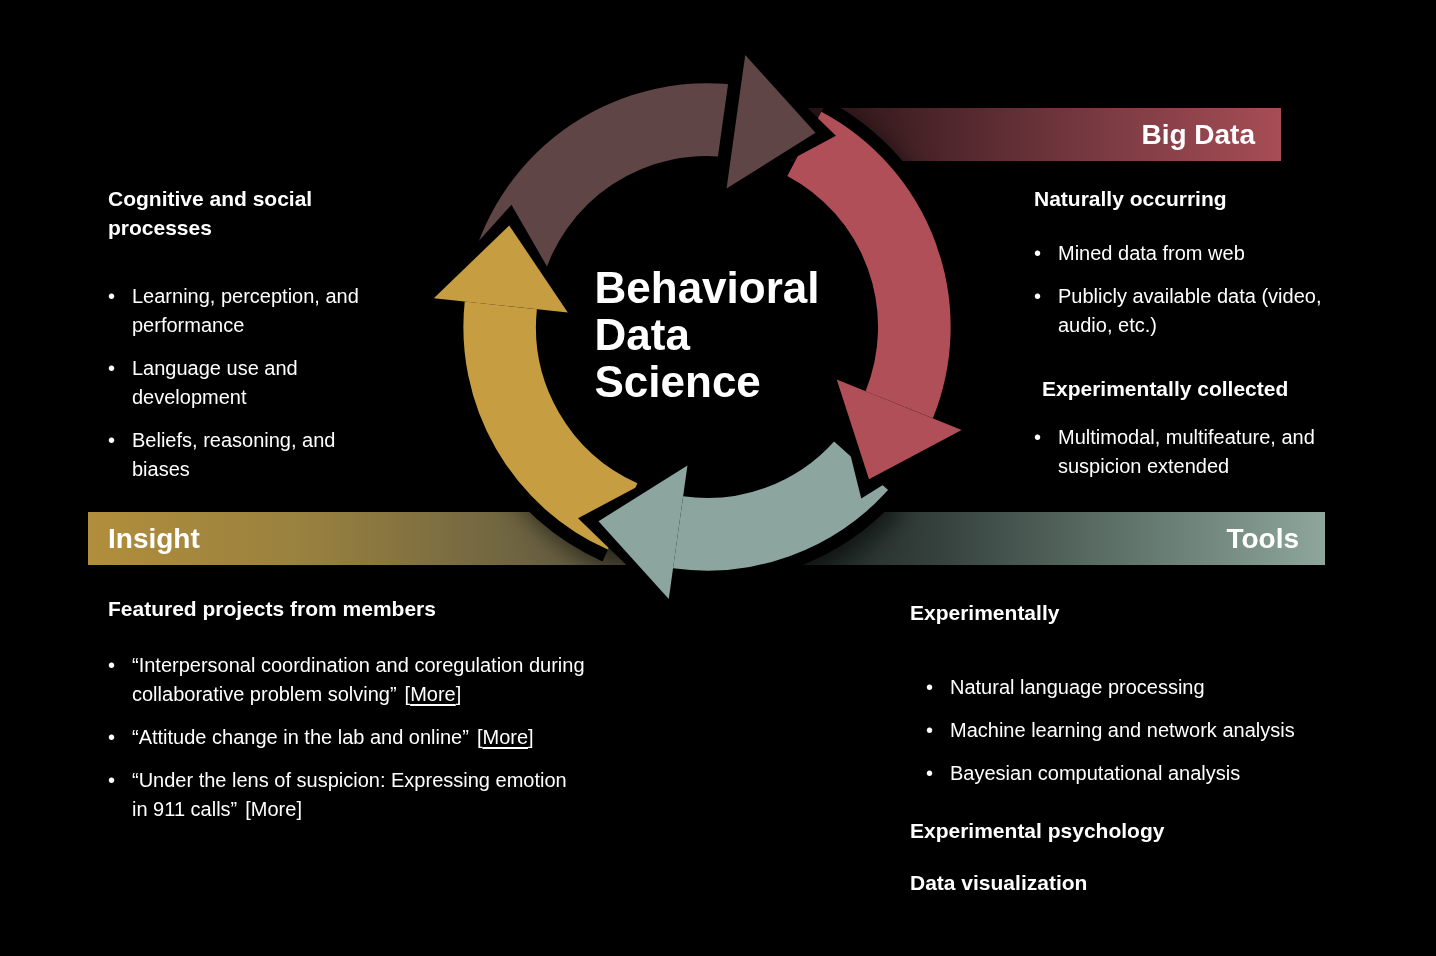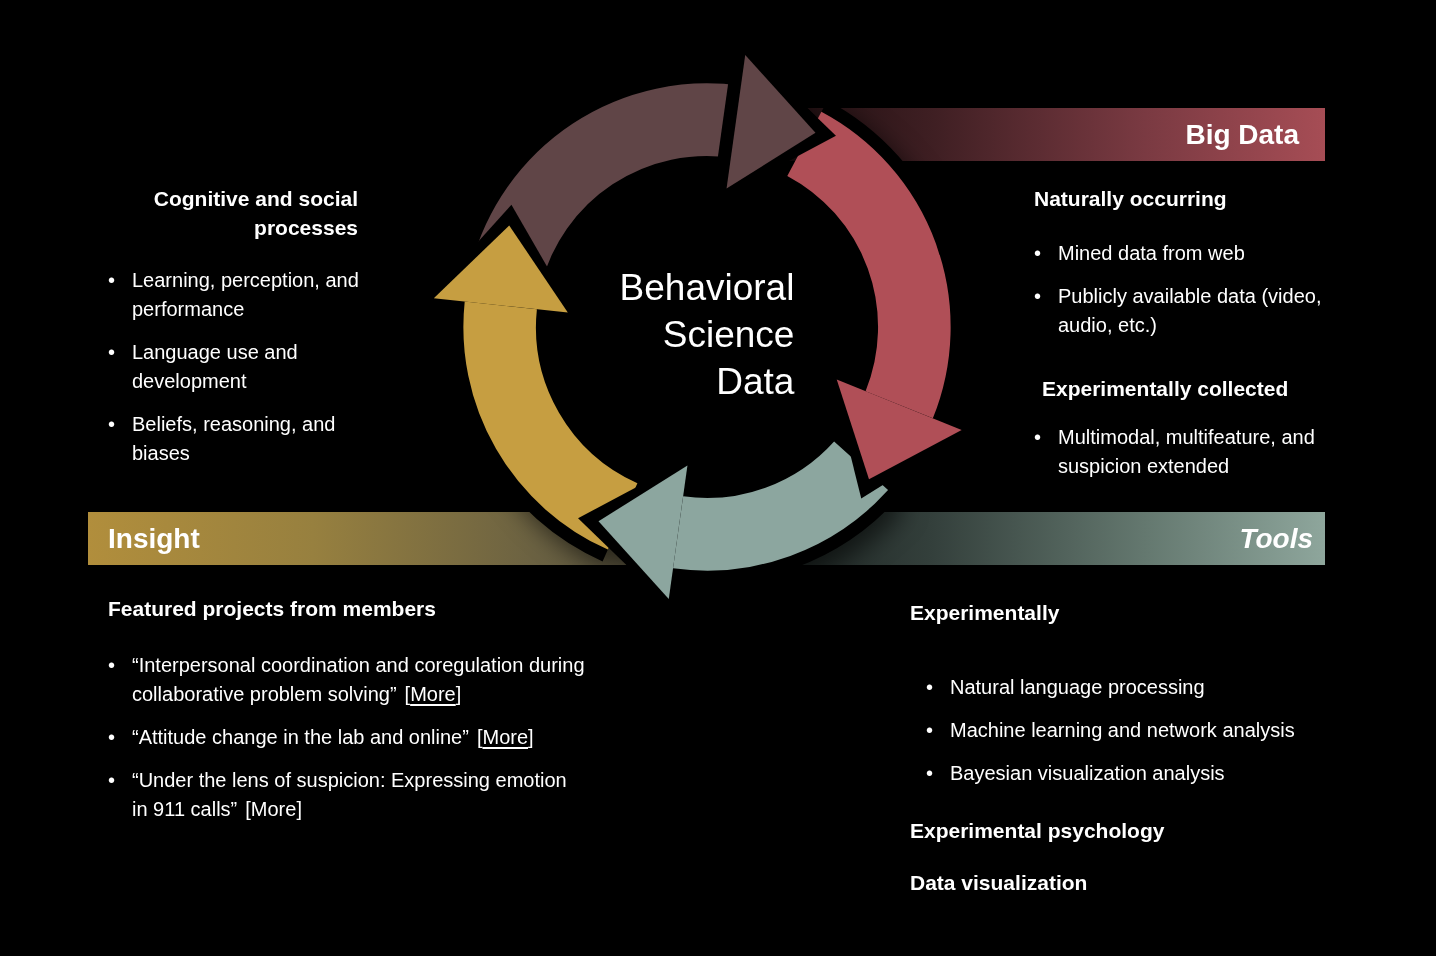--- a/index.html
+++ b/index.html
@@ -5,43 +5,43 @@
   html,body { margin:0; padding:0; background:#000; }
   .stage {
     position:relative; width:1436px; height:956px; background:#000;
     font-family:"Liberation Sans", sans-serif; color:#fff; overflow:hidden;
   }
   
   .bar { position:absolute; height:53px; display:flex; align-items:center; z-index:1; }
   .bar-label { font-size:28px; font-weight:700; color:#fff; }
   .bar-theory  { left:88px;  top:108px; width:624px; padding-left:20px;
                  background:linear-gradient(90deg,#463538 0%,#5d4c4e 30%,#7d7376 70%,#908789 100%); }
-  .bar-bigdata { left:724px; top:108px; width:601px; justify-content:flex-end; padding-right:26px; box-sizing:border-box;
+  .bar-bigdata { left:680px; top:108px; width:601px; justify-content:flex-end; padding-right:26px; box-sizing:border-box;
                  background:linear-gradient(90deg,#140a0b 0%,#3f1f23 35%,#7a3a42 70%,#a64d55 100%); }
   .bar-insight { left:88px;  top:512px; width:624px; padding-left:20px;
                  background:linear-gradient(90deg,#b18e3c 0%,#97803f 35%,#6a6142 70%,#4b483c 100%); }
-  .bar-tools   { left:724px; top:512px; width:601px; justify-content:flex-end; padding-right:12px; box-sizing:border-box;
-                 background:linear-gradient(90deg,#161c1a 0%,#34403c 35%,#64786f 70%,#8ea69c 100%);font-style:italic; }
+  .bar-tools   { left:724px; top:512px; width:601px; justify-content:flex-end; padding-right:26px; box-sizing:border-box;
+                 background:linear-gradient(90deg,#161c1a 0%,#34403c 35%,#64786f 70%,#8ea69c 100%); }
 
   
   .cycle { position:absolute; left:383px; top:3px; z-index:2; pointer-events:none;
            filter:drop-shadow(8px 10px 12px rgba(0,0,0,0.55)); }
   .center-title { position:absolute; left:707px; top:264px; transform:translateX(-50%);
-                  z-index:3; text-align:right; font-size:37px; font-weight:400; line-height:47px;
+                  z-index:3; text-align:left; font-size:44px; font-weight:700; line-height:47px;
                   white-space:nowrap; }
 
   
   .content { position:absolute; z-index:3; }
   .h1 { font-size:21px; font-weight:700; line-height:29px; }
   .b  { display:flex; font-size:20px; line-height:29px; margin-bottom:14px; }
   .b .dot { flex:0 0 24px; }
   .b .bt { flex:1; }
 
   .theory-content  { left:108px; top:184px; width:286px; }
-  .theory-content .h1 { max-width:250px; margin-bottom:24px;text-align:right; }
+  .theory-content .h1 { max-width:250px; margin-bottom:40px; }
 
   .bigdata-content { left:1034px; top:184px; width:300px; }
   .bigdata-content .h1 { margin-bottom:26px; }
   .bigdata-content .group2 { margin-top:34px; }
   .bigdata-content .group2 .h1 { margin-left:8px; margin-bottom:20px; }
 
   .insight-content { left:108px; top:594px; width:478px; }
   .insight-content .h1 { margin-bottom:28px; }
   .more { margin-left:8px; cursor:pointer; }
   .more .u  { text-decoration:underline; text-underline-offset:3px; }
@@ -98,22 +98,22 @@
     </g>
 
     <g>
       <polygon points="349.5,102.4 253.5,153.6 271.3,26.8" fill="#000"></polygon>
       <polygon points="333.7,100.2 265.1,143.1 279.5,40.1" fill="#604547"></polygon>
     </g>
   </svg>
 
   <div class="center-title">
     <div>Behavioral</div>
+    <div>Data</div>
     <div>Science</div>
-    <div>Data</div>
   </div>
 
   <div class="content theory-content">
     <div class="h1">Cognitive and social processes</div>
     <div class="b">
       <span class="dot">•</span>
       <span class="bt">Learning, perception, and performance</span>
     </div>
     <div class="b">
       <span class="dot">•</span>
@@ -168,20 +168,20 @@
       <div class="b">
         <span class="dot">•</span>
         <span class="bt">Natural language processing</span>
       </div>
       <div class="b">
         <span class="dot">•</span>
         <span class="bt">Machine learning and network analysis</span>
       </div>
       <div class="b">
         <span class="dot">•</span>
-        <span class="bt">Bayesian visualization analysis</span>
+        <span class="bt">Bayesian computational analysis</span>
       </div>
     </div>
     <div class="h1 sub1">Experimental psychology</div>
     <div class="h1 sub2">Data visualization</div>
   </div>
 
 </div>
 
 </body></html>

